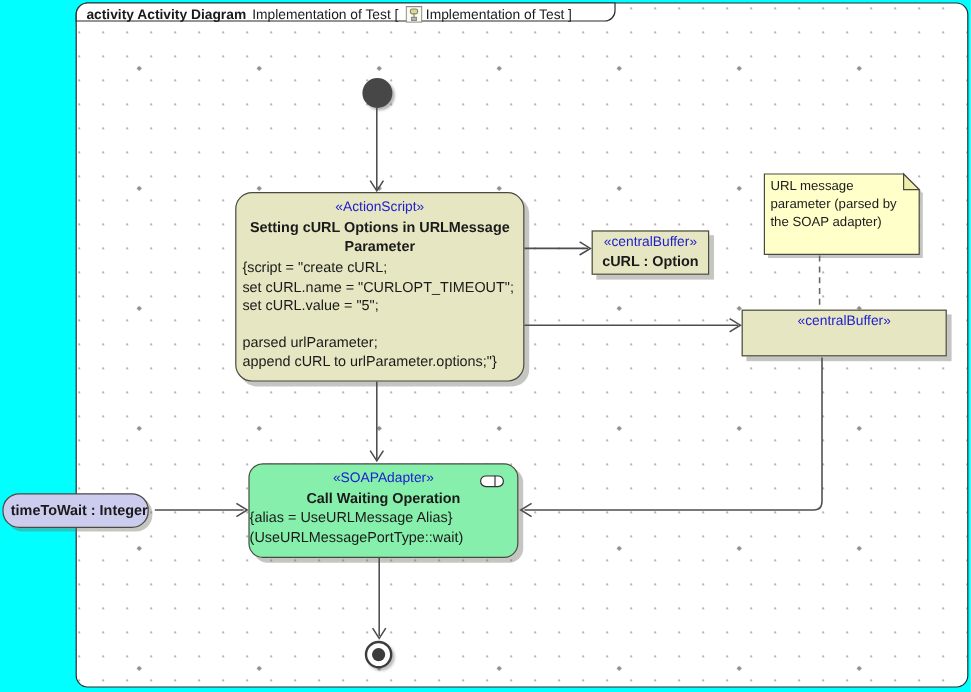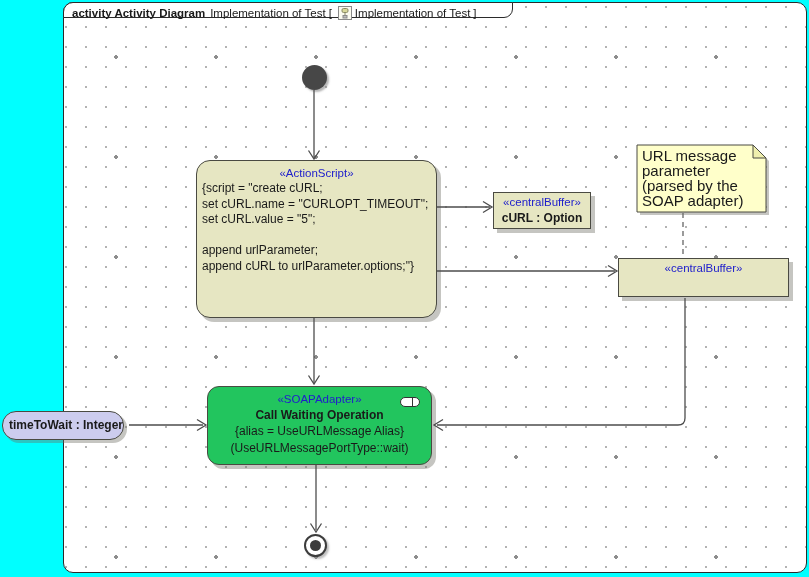--- a/index.html
+++ b/index.html
@@ -27,25 +27,25 @@
     line-height:20px; font-size:11.5px; white-space:nowrap;
     padding-left:8px; box-sizing:border-box;
   }
   .frame-title b{margin-right:5px;}
   .frame-title .sp{margin:0 3px;}
   .dicon{display:inline-block; vertical-align:-3px; margin:0 3px;}
   .node{position:absolute; box-sizing:border-box; border:1px solid #4a4a42;}
   .shadow{box-shadow:4px 4px 0 rgba(110,110,100,0.4);}
   .rounded{border-radius:14px;}
   .tan{background:#e6e6c2;}
-  .green{background:#22c55e;}
+  .green{background:#86efac;}
   .lav{background:#ccccee;}
   .stereo{color:#2020cc; text-align:center; font-size:11.5px; line-height:15px;}
   .nname{font-weight:bold; text-align:center; font-size:12px; line-height:16px;}
-  .plain{text-align:center; font-size:12px; line-height:16px;}
+  .plain{font-size:12px; line-height:16px;}
   .initial-node{
     position:absolute; left:302px; top:65px; width:25px; height:25px;
     background:#474747; border-radius:50%;
     box-shadow:2px 2px 2px rgba(120,120,120,0.55);
   }
   .action-box{left:196px; top:160px; width:241px; height:158px; padding-top:5px;}
   .action-box .nname{margin-bottom:3px;}
   .body-line{font-size:12px; line-height:15.5px; min-height:15.5px;
     text-align:left; padding:0 5px; white-space:nowrap;}
   .buffer{padding-top:2px;}
@@ -62,21 +62,21 @@
     border:2px solid #3c3c3c; border-radius:50%; background:#fff; box-sizing:border-box;
     box-shadow:2px 2px 2px rgba(130,130,130,0.5);
   }
   .final-node .dot{
     position:absolute; left:4px; top:4px; width:11px; height:11px;
     background:#3c3c3c; border-radius:50%;
   }
   .note-shape{position:absolute; left:637px; top:145px; overflow:visible;}
   .note-text{
     position:absolute; left:642px; top:148px; width:120px;
-    font-size:15px; line-height:15px; text-align:left;
+    font-size:11px; line-height:15px; text-align:left;
   }
   svg.overlay{position:absolute; left:0; top:0; pointer-events:none;}
 </style>
 </head>
 <body>
 
 <div class="canvas">
 
   <div class="frame">
     <div class="frame-title">
@@ -86,25 +86,26 @@
            <line x1="7" y1="6.5" x2="7" y2="9.5" stroke="#8a8a66"></line>
            <rect x="5" y="9.5" width="4" height="2.5" fill="#bdbdbd" stroke="#8a8a8a"></rect>
          </svg></span><span>Implementation of Test</span><span class="sp">]</span>
     </div>
   </div>
 
   <div class="initial-node"></div>
 
   <div class="node rounded tan shadow action-box">
     <div class="stereo">«ActionScript»</div>
+    <div class="nname">Setting cURL Options in URLMessage Parameter</div>
     <div class="body-line">{script = "create cURL;</div>
     <div class="body-line">set cURL.name = "CURLOPT_TIMEOUT";</div>
     <div class="body-line">set cURL.value = "5";</div>
     <div class="body-line"></div>
-    <div class="body-line">append urlParameter;</div>
+    <div class="body-line">parsed urlParameter;</div>
     <div class="body-line">append cURL to urlParameter.options;"}</div>
   </div>
 
   <div class="node tan shadow buffer curl-buffer">
     <div class="stereo">«centralBuffer»</div>
     <div class="nname">cURL : Option</div>
   </div>
 
   <div class="node tan shadow buffer url-buffer">
     <div class="stereo">«centralBuffer»</div>

